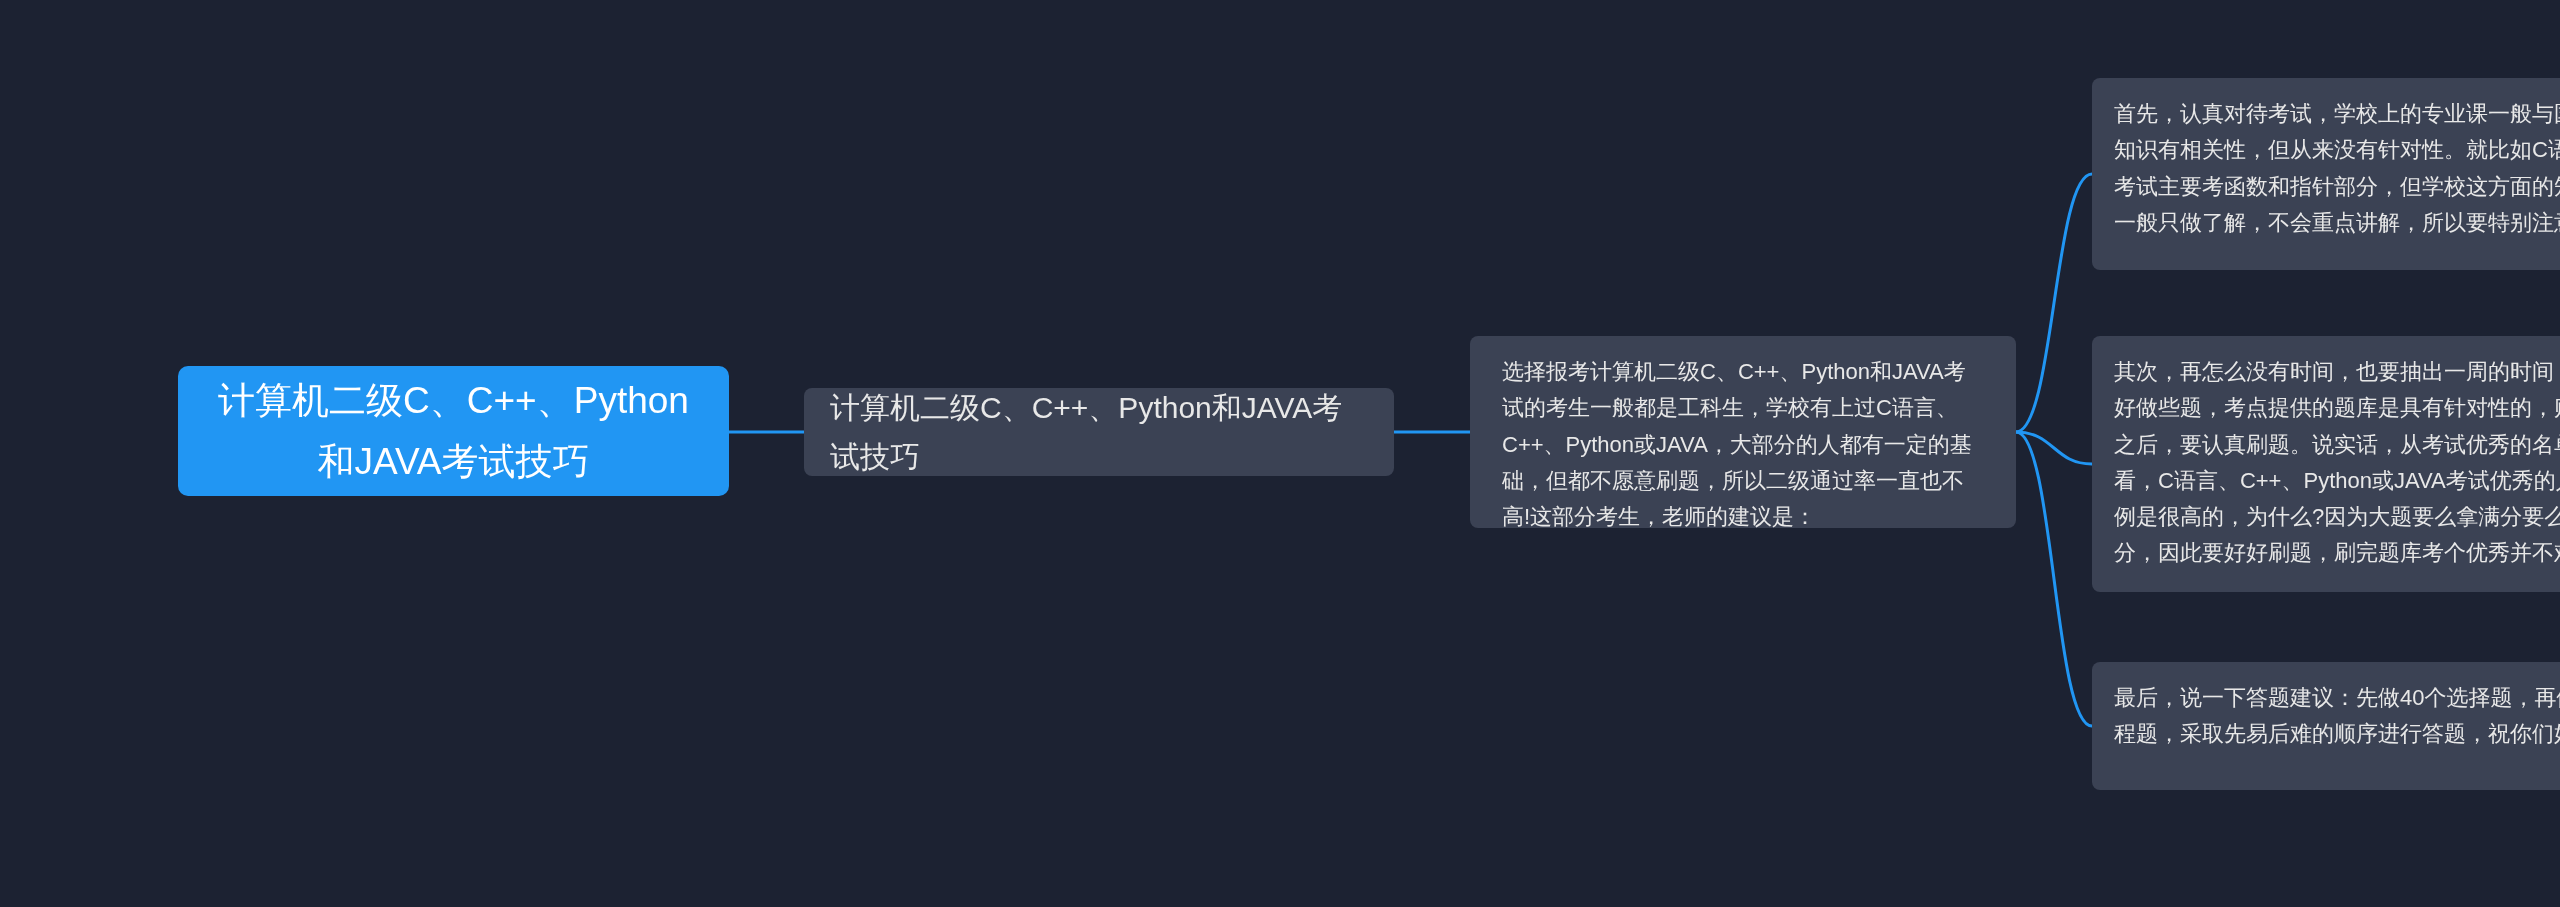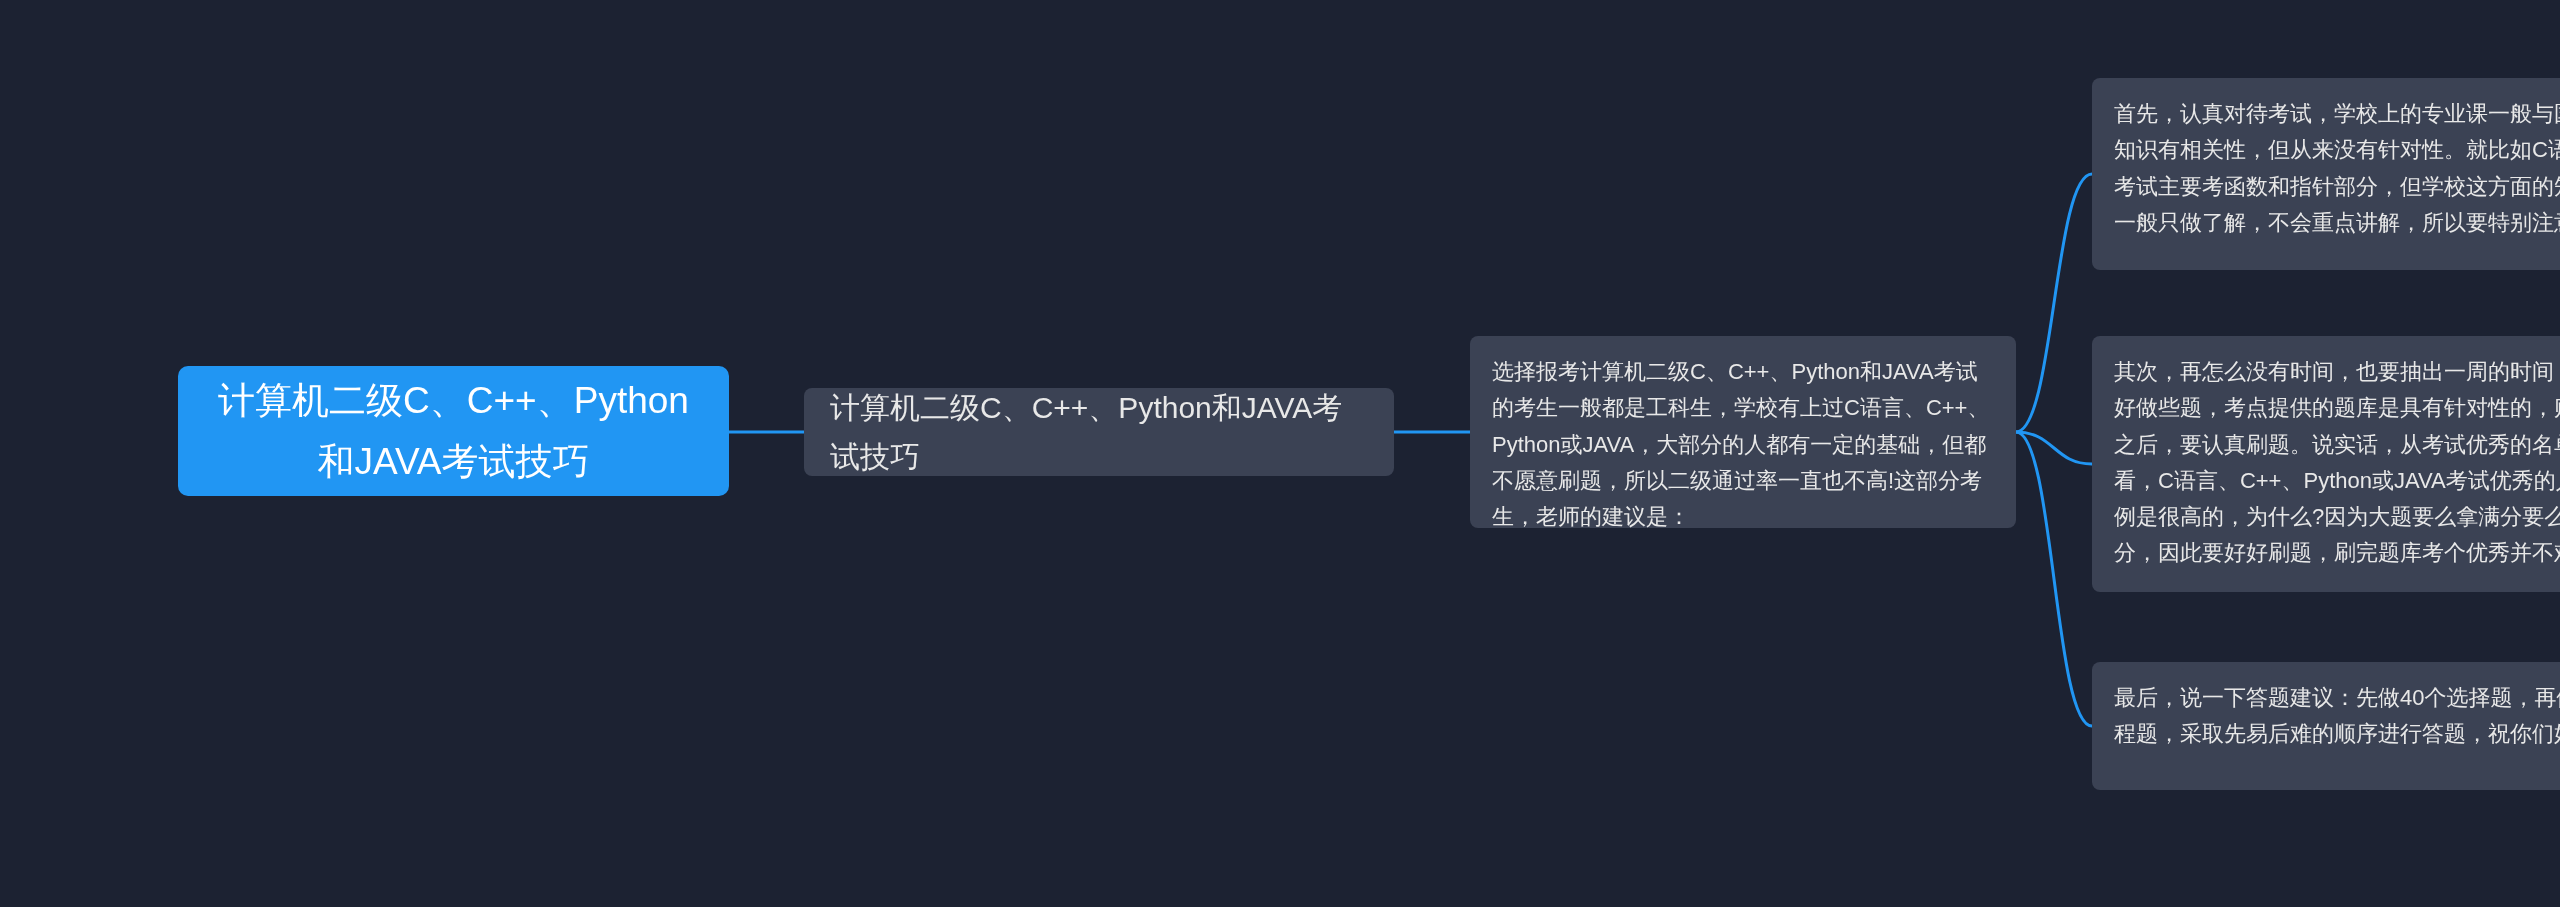--- a/index.html
+++ b/index.html
@@ -16,21 +16,21 @@
   .l1 {
     left: 804px; top: 388px; width: 590px; height: 88px;
     background: #3b4254;
     display: flex; align-items: center;
     font-size: 30px; padding: 16px 26px;
     border-radius: 8px;
   }
   .l2 {
     left: 1470px; top: 336px; width: 546px; height: 192px;
     background: #3b4254;
-    font-size: 22px; padding: 18px 22px;
+    font-size: 22px; padding: 18px 32px;
     border-radius: 8px;
   }
   .l3 {
     width: 546px; background: #3b4254;
     font-size: 22px; padding: 18px 22px;
     border-radius: 8px;
   }
   .l3a { left: 2092px; top: 78px;  height: 192px; }
   .l3b { left: 2092px; top: 336px; height: 256px; }
   .l3c { left: 2092px; top: 662px; height: 128px; }

